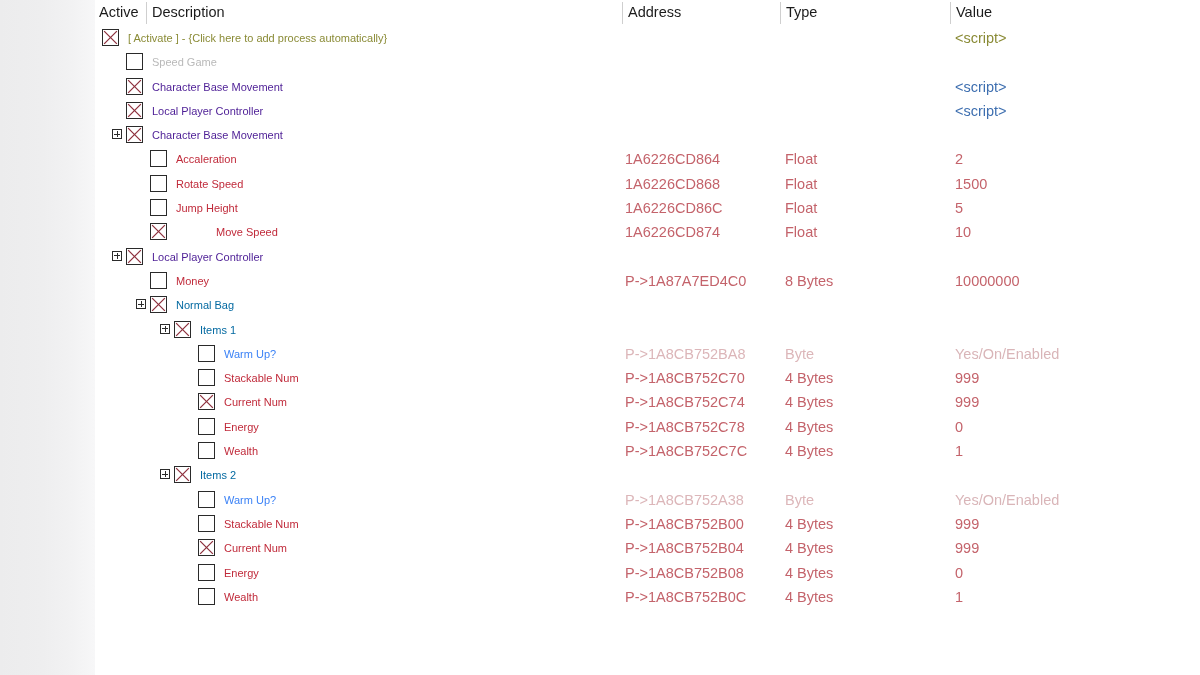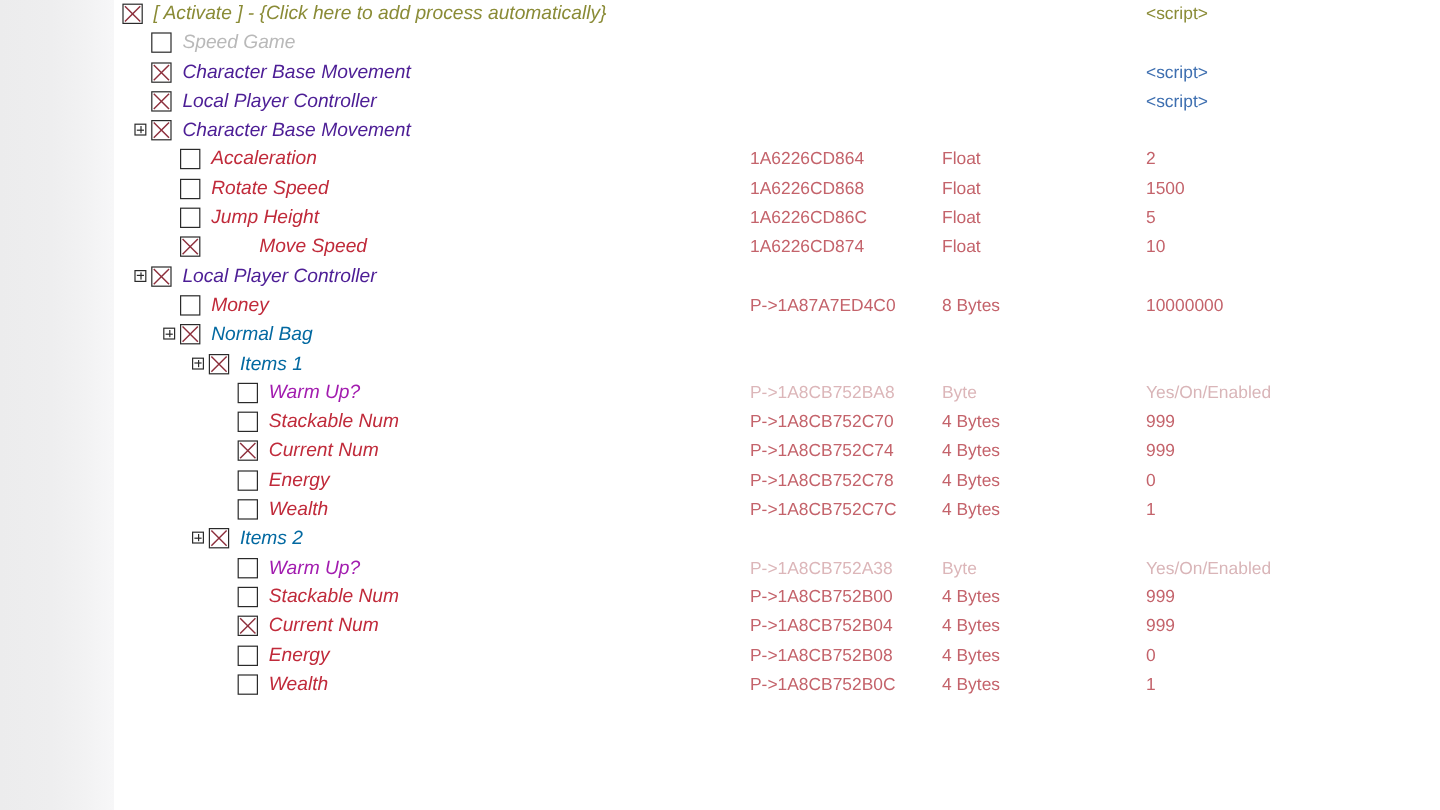--- a/index.html
+++ b/index.html
@@ -115,60 +115,70 @@
   }
   .checkbox svg {
     display: none;
     width: 100%;
     height: 100%;
   }
 
   .desc {
     position: absolute;
     top: 3px;
-    font-size: 16px;
+    font-size: 11px;
     line-height: 18px;
     white-space: nowrap;
-    font-style: italic;
   }
 
   .col-address, .col-type, .col-value {
     position: absolute;
     top: 3px;
     font-size: 14.5px;
     line-height: 18px;
     white-space: nowrap;
   }
   .col-address { left: 530px; }
   .col-type    { left: 690px; }
   .col-value   { left: 860px; }
 
   
   .c-activate { color: #8a8b36; }
   .c-gray     { color: #b9b9b9; }
   .c-navy     { color: #3b3c8f; font-weight: bold; }
   .c-blue     { color: #4c1d95; }
   .c-red      { color: #c02a3a; }
   .c-magenta  { color: #0369a1; }
-  .c-pinkgray { color: #a21caf; }
+  .c-pinkgray { color: #3b82f6; }
   .c-script   { color: #8a8b36; }
   .c-scriptblue { color: #3e6fb0; }
   .c-addr     { color: #c4636b; }
   .c-addrfade { color: #dcb6b9; }
   .c-valfade  { color: #d9b5b8; }
 </style>
 </head>
 <body>
 
 <div id="root">
 
   <div id="left-gutter"></div>
 
   <div id="table-area">
 
+    <div id="header">
+      <div class="col-head" style="left:4px;">Active</div>
+      <div class="divider tall" style="left:51px;"></div>
+      <div class="col-head" style="left:57px;">Description</div>
+      <div class="divider tall" style="left:527px;"></div>
+      <div class="col-head" style="left:533px;">Address</div>
+      <div class="divider tall" style="left:685px;"></div>
+      <div class="col-head" style="left:691px;">Type</div>
+      <div class="divider tall" style="left:855px;"></div>
+      <div class="col-head" style="left:861px;">Value</div>
+    </div>
 
     <div id="rows">
         <div class="row">
           <div class="checkbox checked" style="left:7px;">
             <svg viewBox="0 0 20 20" preserveAspectRatio="none">
               <line x1="1.5" y1="1.5" x2="18.5" y2="18.5" stroke="#8d2f3c" stroke-width="1.6"></line>
               <line x1="18.5" y1="1.5" x2="1.5" y2="18.5" stroke="#8d2f3c" stroke-width="1.6"></line>
             </svg>
           </div>
           <div class="desc c-activate" style="left:33px;">[ Activate ] - {Click here to add process automatically}</div>

